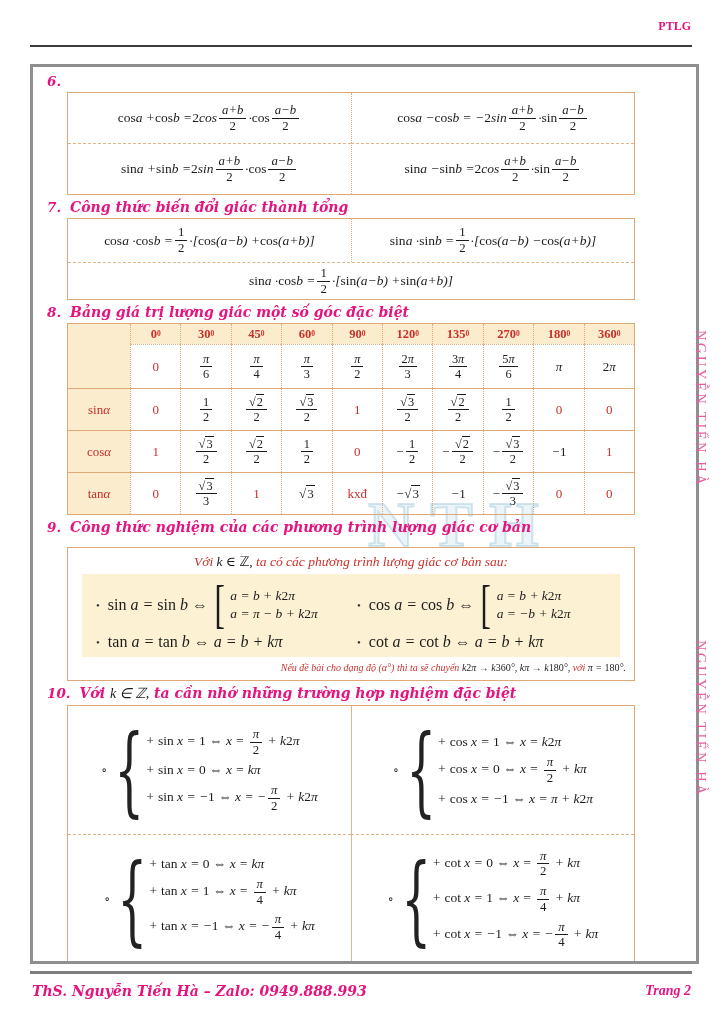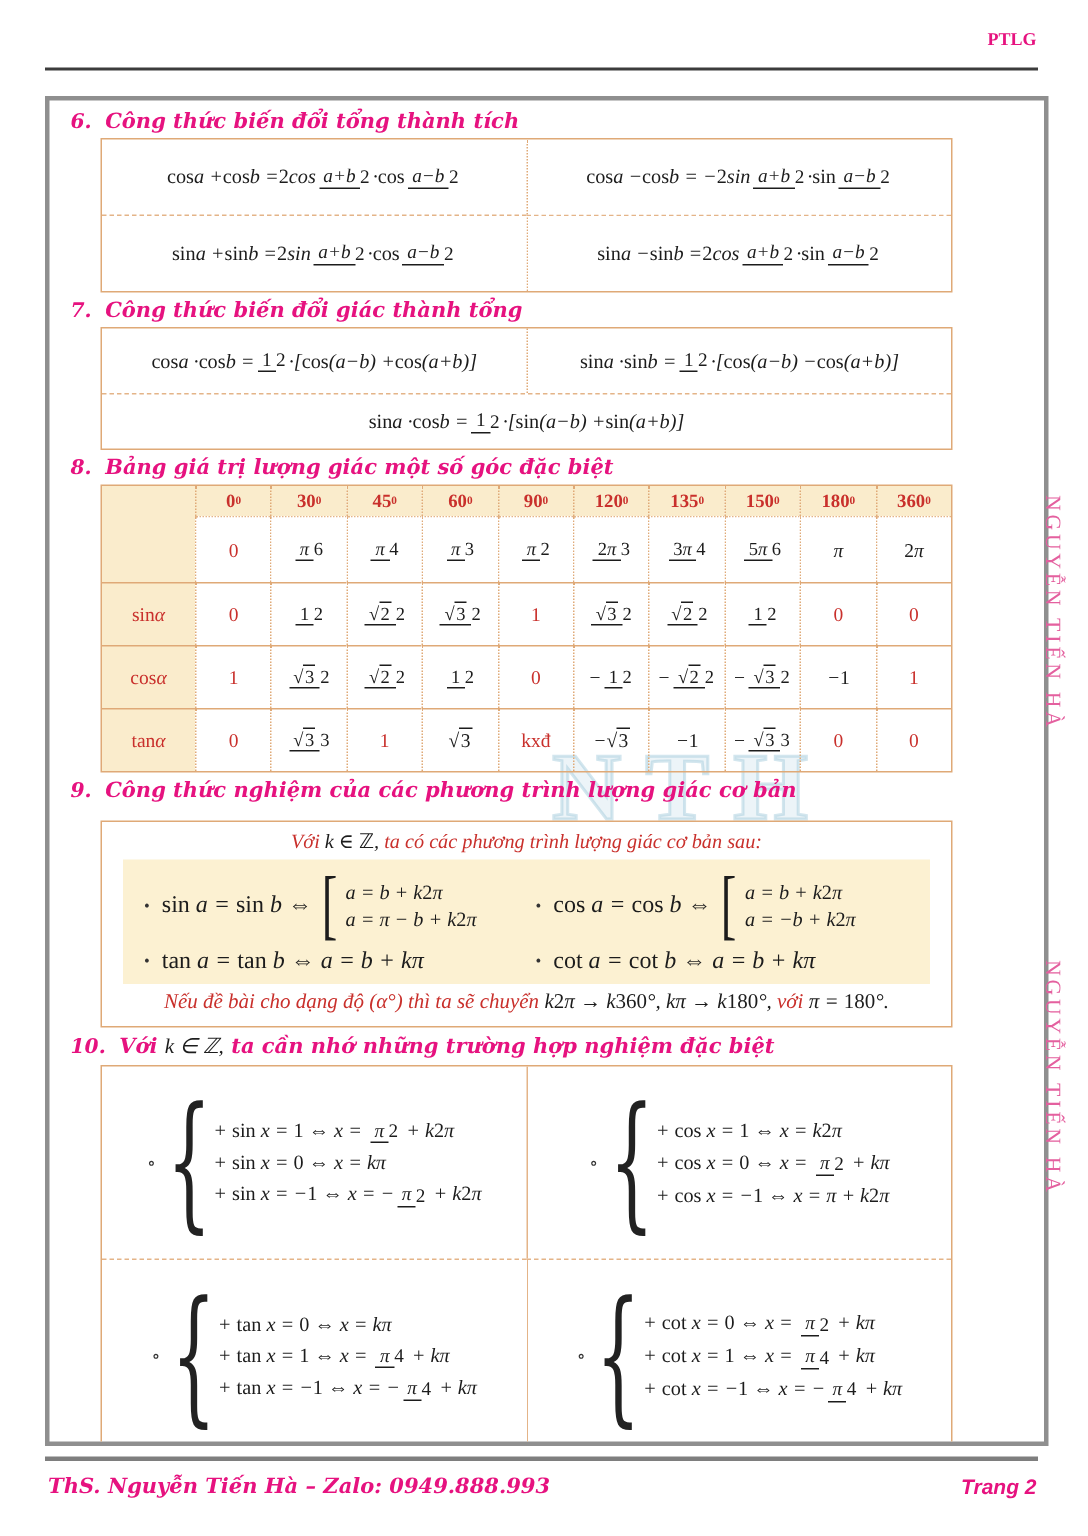--- a/index.html
+++ b/index.html
@@ -23,21 +23,21 @@
   
   .shead{display:flex;align-items:baseline;gap:9px;margin:2px 0 3px 4px;
          color:#e6127f;font-weight:bold;font-style:italic;font-size:14px;
          font-family:"DejaVu Serif",serif;}
   .snum{font-size:13.5px;}
   .tmath{color:#1c1c1c;font-family:"Liberation Serif",serif;font-weight:normal;}
 
   
   .m{font-family:"Liberation Serif","DejaVu Serif","DejaVu Sans",serif;font-style:italic;}
   .rm{font-style:normal;}
-  .fr{display:inline-flex;flex-direction:row;align-items:center;vertical-align:middle;
+  .fr{display:inline-flex;flex-direction:column;align-items:center;vertical-align:middle;
       line-height:1.15;text-align:center;margin:0 2px;font-size:.95em;}
   .nu{display:block;border-bottom:1px solid currentColor;padding:0 3px;}
   .de{display:block;}
   .sq{white-space:nowrap;}
   .bar{border-top:1.4px solid currentColor;padding:0 1px;}
   sup{font-size:.6em;line-height:0;}
 
   
   .stable{margin:0 0 4px 24px;width:568px;box-sizing:border-box;}
   .cell{display:flex;align-items:center;justify-content:center;font-size:13.5px;}
@@ -64,21 +64,21 @@
   
   .box9{margin:12px 0 4px 24px;width:568px;box-sizing:border-box;border:1px solid #dfa977;padding:5px 8px 7px;}
   .intro9{text-align:center;font-size:13.5px;margin-bottom:4px;}
   .rednote{color:#c9302c;font-style:italic;}
   .blacknote{color:#1c1c1c;font-style:italic;}
   .cream{background:#fcf1d2;margin:4px 6px;padding:6px 8px;display:grid;grid-template-columns:1fr 1fr;row-gap:4px;}
   .brow{display:flex;align-items:center;gap:8px;padding-left:6px;}
   .bullet{font-size:11px;color:#333;}
   .brk{display:inline-block;font-size:52px;font-weight:300;transform:scaleX(.6);line-height:.95;margin:0 -6px 0 -5px;font-style:normal;}
   .cases .mline{margin:2px 0;font-size:13.5px;}
-  .note9{text-align:center;font-size:14px;margin-top:5px;}
+  .note9{text-align:right;font-size:10px;margin-top:5px;}
 
   
   .g10{display:grid;grid-template-columns:1fr 1fr;grid-template-rows:128px 129px;border:1px solid #dfa977;}
   .cell10{display:flex;align-items:center;justify-content:center;}
   .g10 .cell10:nth-child(2n){border-left:1px solid #e4b488;}
   .g10 .cell10:nth-child(n+3){border-top:1px dashed #e4b488;}
   .circ{font-size:12px;color:#333;margin-right:2px;font-style:normal;}
   .brace{display:inline-block;font-size:98px;font-weight:400;transform:scaleX(.48);line-height:.92;
          margin:0 -15px 0 -11px;color:#222;font-family:"DejaVu Serif",serif;font-style:normal;}
   .lines .mline{margin:5px 0;font-size:13.5px;}
@@ -86,37 +86,36 @@
   
   .vname{position:absolute;left:692px;writing-mode:vertical-rl;color:#e4609f;
          font-family:"Liberation Serif",serif;font-size:14.5px;letter-spacing:2.5px;}
   .vname.one{top:330px;} .vname.two{top:640px;}
 
   
   .frule{position:absolute;left:30px;top:971px;width:662px;height:2.5px;background:#7e7e7e;}
   .ftr-left{position:absolute;left:32px;top:983px;color:#e6127f;font-weight:bold;font-style:italic;
             font-size:14px;font-family:"DejaVu Serif",serif;}
   .ftr-right{position:absolute;right:34px;top:983px;color:#e6127f;font-weight:bold;font-style:italic;
-             font-size:14px;font-family:Liberation Sans, sans-serif;}
+             font-size:14px;font-family:Liberation Serif, serif;}
 </style>
 </head>
 <body>
 
 <div class="page">
 
   <div class="hdr-right">PTLG</div>
   <div class="hdr-rule"></div>
 
   <div class="wmark">NTH</div>
 
   <div class="cbox">
 
     <div class="shead">
       <span class="snum">6.</span>
-      <span class="stitle">Công thức biến đổi tổng thành tích</span>
     </div>
     <div class="stable g6">
       <div class="cell m"><span class="rm">cos</span> a + <span class="rm">cos</span> b = <span class="rm">2</span>cos<span class="fr">
             <span class="nu">a+b</span>
             <span class="de"><span class="rm">2</span></span>
           </span>·<span class="rm">cos</span><span class="fr">
             <span class="nu">a−b</span>
             <span class="de"><span class="rm">2</span></span>
           </span></div>
       <div class="cell m"><span class="rm">cos</span> a − <span class="rm">cos</span> b = −<span class="rm">2</span>sin<span class="fr">
@@ -189,21 +188,21 @@
         </div>
         <div class="c deg">
           <span class="rm">120</span>
           <sup><span class="rm">0</span></sup>
         </div>
         <div class="c deg">
           <span class="rm">135</span>
           <sup><span class="rm">0</span></sup>
         </div>
         <div class="c deg">
-          <span class="rm">150</span>
+          <span class="rm">270</span>
           <sup><span class="rm">0</span></sup>
         </div>
         <div class="c deg">
           <span class="rm">180</span>
           <sup><span class="rm">0</span></sup>
         </div>
         <div class="c deg">
           <span class="rm">360</span>
           <sup><span class="rm">0</span></sup>
         </div>

